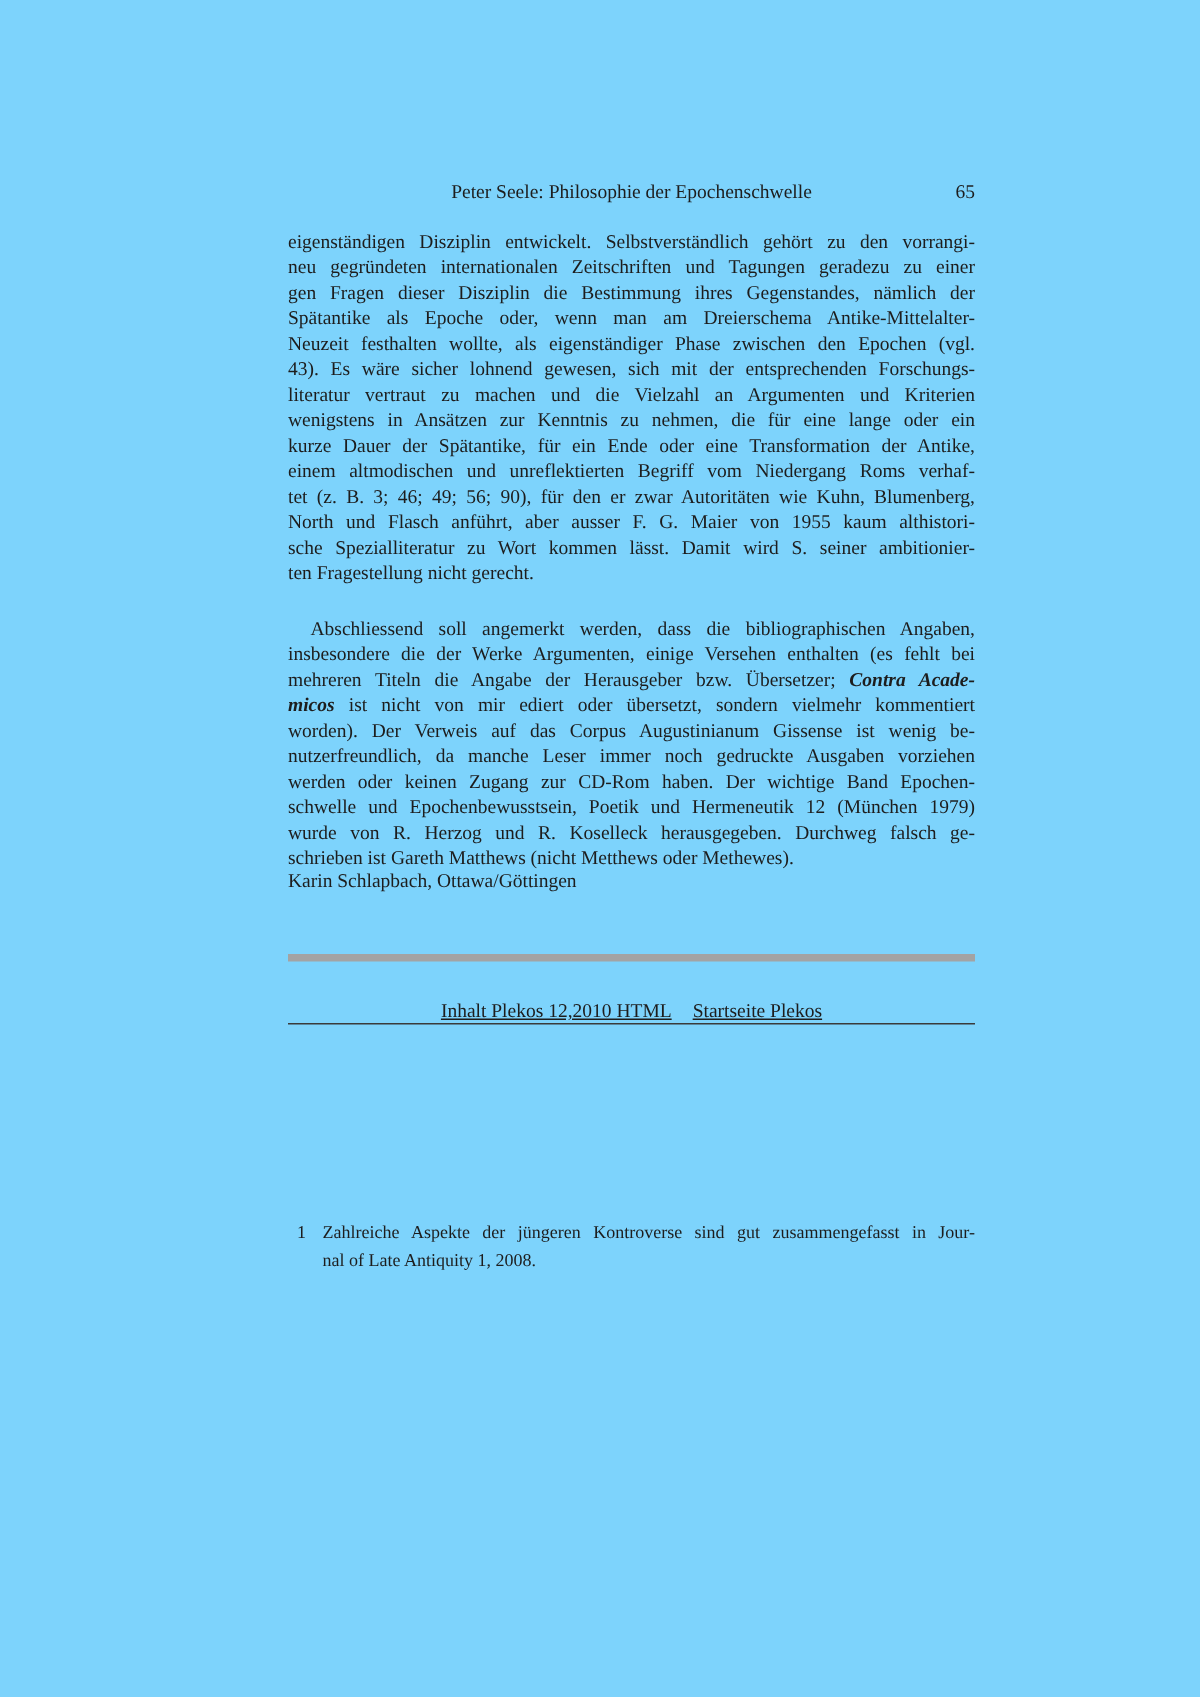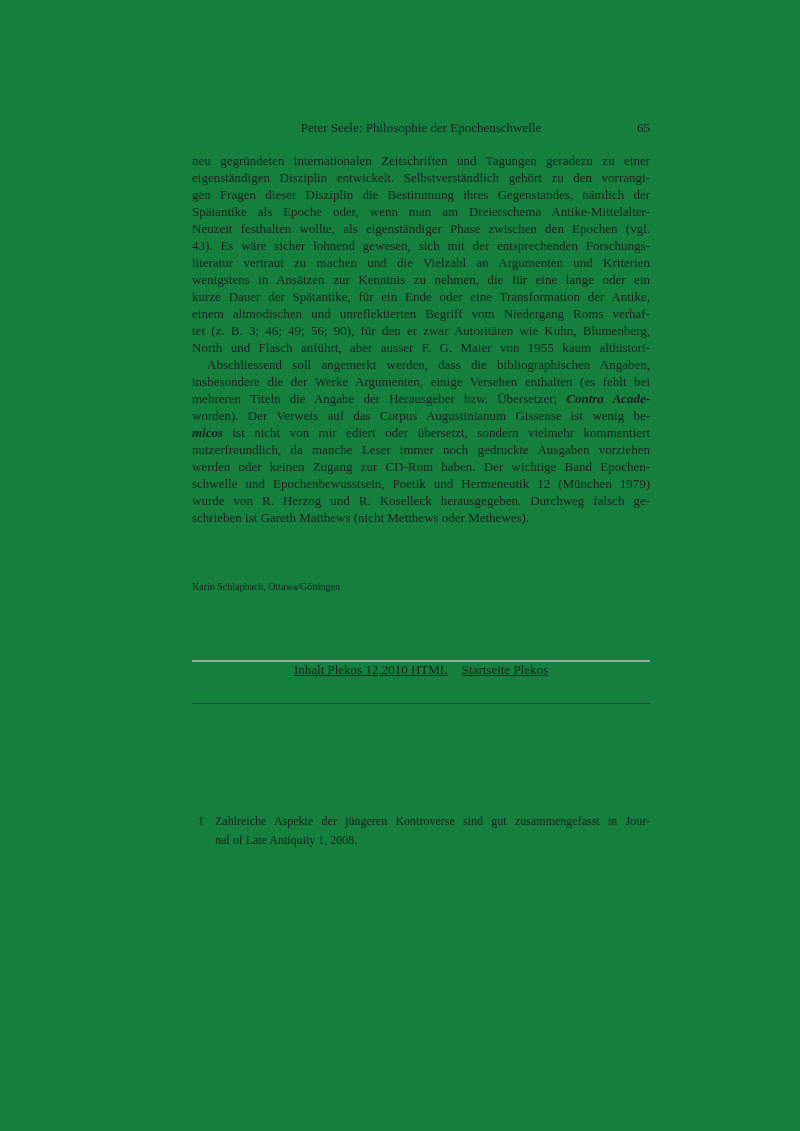--- a/index.html
+++ b/index.html
@@ -6,21 +6,21 @@
     margin: 0;
     padding: 0;
     background: #ffffff;
     font-family: "Liberation Serif", "DejaVu Serif", serif;
     color: #1d1d1d;
   }
   .page {
     position: relative;
     width: 800px;
     height: 1131px;
-    background: #15803d;
+    background: #7dd3fc;
     overflow: hidden;
   }
   
   .running-header {
     position: absolute;
     top: 119px;
     left: 192px;
     width: 458px;
     height: 17px;
     line-height: 17px;
@@ -43,52 +43,52 @@
     font-size: 13px;
     line-height: 17px;
   }
   .body-text { top: 152px; }
   .tline {
     text-align: justify;
     text-align-last: justify;
     white-space: nowrap;
   }
   .tline-last { text-align-last: left; }
-  .tline-indent { text-indent: 15px; }
+  .tline-indent { text-indent: 15px; margin-top: 20px; }
   .it { font-style: italic; font-weight: bold; }
   .sup {
     font-size: 9px;
     vertical-align: super;
     line-height: 0;
   }
   
   .signature {
     position: absolute;
     left: 192px;
     top: 578px;
     width: 458px;
-    font-size: 10px;
+    font-size: 13px;
     line-height: 17px;
   }
   .signature a {
     color: #1d1d1d;
     text-decoration: underline;
     cursor: pointer;
   }
   
   .nav-band {
     position: absolute;
     left: 192px;
-    top: 660px;
+    top: 636px;
     width: 458px;
     height: 41px;
-    border-top: 2px solid #a3a3a3;
+    border-top: 5px solid #a3a3a3;
     border-bottom: 1px solid #3a3a3a;
     display: flex;
-    align-items: flex-start;
+    align-items: flex-end;
     justify-content: center;
     gap: 14px;
     font-size: 13px;
   }
   .nav-band a {
     color: #1d1d1d;
     text-decoration: underline;
     cursor: pointer;
   }
   
@@ -114,39 +114,41 @@
 
 <div class="page">
 
   <div class="running-header">
     <span class="title">Peter Seele: Philosophie der Epochenschwelle</span>
     <span class="pagenum">65</span>
   </div>
 
   <div class="textblock body-text">
     <div>
+        <div class="tline"><span>eigenständigen Disziplin entwickelt. Selbstverständlich gehört zu den vorrangi-</span></div>
         <div class="tline"><span>neu gegründeten internationalen Zeitschriften und Tagungen geradezu zu einer</span></div>
-        <div class="tline"><span>eigenständigen Disziplin entwickelt. Selbstverständlich gehört zu den vorrangi-</span></div>
         <div class="tline"><span>gen Fragen dieser Disziplin die Bestimmung ihres Gegenstandes, nämlich der</span></div>
         <div class="tline"><span>Spätantike als Epoche oder, wenn man am Dreierschema Antike-Mittelalter-</span></div>
         <div class="tline"><span>Neuzeit festhalten wollte, als eigenständiger Phase zwischen den Epochen (vgl.</span></div>
         <div class="tline"><span>43). Es wäre sicher lohnend gewesen, sich mit der entsprechenden Forschungs-</span></div>
         <div class="tline"><span>literatur vertraut zu machen und die Vielzahl an Argumenten und Kriterien</span></div>
         <div class="tline"><span>wenigstens in Ansätzen zur Kenntnis zu nehmen, die für eine lange oder ein</span></div>
         <div class="tline"><span>kurze Dauer der Spätantike, für ein Ende oder eine Transformation der Antike,</span></div>
         <div class="tline"><span>einem altmodischen und unreflektierten Begriff vom Niedergang Roms verhaf-</span></div>
         <div class="tline"><span>tet (z. B. 3; 46; 49; 56; 90), für den er zwar Autoritäten wie Kuhn, Blumenberg,</span></div>
         <div class="tline"><span>North und Flasch anführt, aber ausser F. G. Maier von 1955 kaum althistori-</span></div>
+        <div class="tline"><span>sche Spezialliteratur zu Wort kommen lässt. Damit wird S. seiner ambitionier-</span></div>
+        <div class="tline tline-last"><span>ten Fragestellung nicht gerecht.</span></div>
       </div>
     <div>
         <div class="tline tline-indent"><span>Abschliessend soll angemerkt werden, dass die bibliographischen Angaben,</span></div>
         <div class="tline"><span>insbesondere die der Werke Argumenten, einige Versehen enthalten (es fehlt bei</span></div>
         <div class="tline"><span>mehreren Titeln die Angabe der Herausgeber bzw. Übersetzer; </span><span class="it">Contra Acade-</span></div>
+        <div class="tline"><span class="it">micos</span><span> ist nicht von mir ediert oder übersetzt, sondern vielmehr kommentiert</span></div>
         <div class="tline"><span>worden). Der Verweis auf das Corpus Augustinianum Gissense ist wenig be-</span></div>
-        <div class="tline"><span class="it">micos</span><span> ist nicht von mir ediert oder übersetzt, sondern vielmehr kommentiert</span></div>
         <div class="tline"><span>nutzerfreundlich, da manche Leser immer noch gedruckte Ausgaben vorziehen</span></div>
         <div class="tline"><span>werden oder keinen Zugang zur CD-Rom haben. Der wichtige Band Epochen-</span></div>
         <div class="tline"><span>schwelle und Epochenbewusstsein, Poetik und Hermeneutik 12 (München 1979)</span></div>
         <div class="tline"><span>wurde von R. Herzog und R. Koselleck herausgegeben. Durchweg falsch ge-</span></div>
         <div class="tline tline-last"><span>schrieben ist Gareth Matthews (nicht Metthews oder Methewes).</span></div>
       </div>
   </div>
 
   <div class="signature">
     <div>Karin Schlapbach, Ottawa/Göttingen</div>

